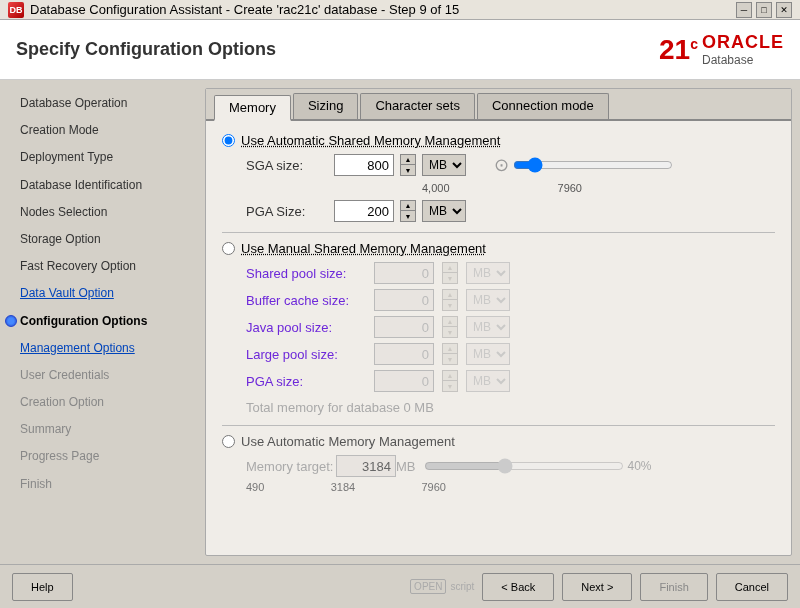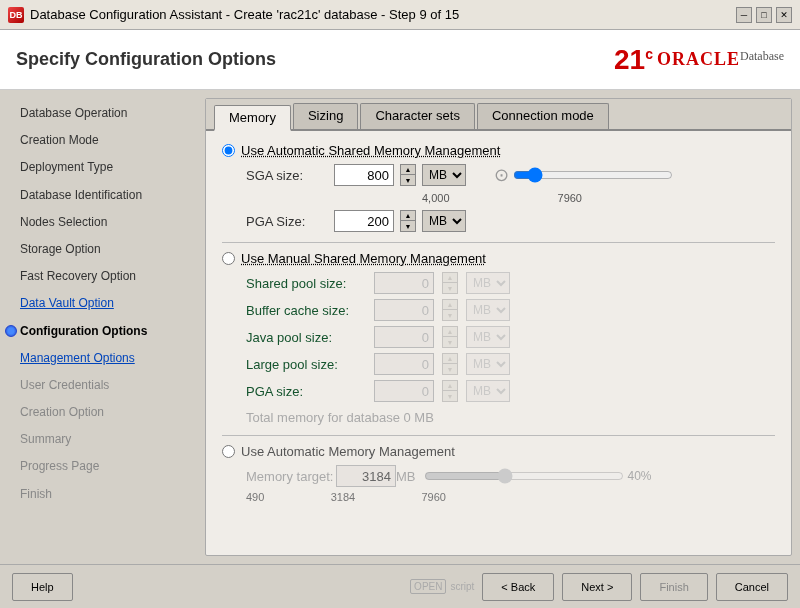--- a/index.html
+++ b/index.html
@@ -15,21 +15,21 @@
     }
 
     
     .title-bar {
       background: #e8e4dc;
       border-bottom: 1px solid #aaa;
       display: flex;
       align-items: center;
       justify-content: space-between;
       padding: 4px 8px;
-      height: 30px;
+      height: 20px;
     }
     .title-bar-left {
       display: flex;
       align-items: center;
       gap: 6px;
       font-size: 13px;
     }
     .title-bar-icon {
       width: 16px; height: 16px;
       background: linear-gradient(135deg, #e44, #a00);
@@ -71,21 +71,21 @@
     }
     .oracle-21c {
       font-size: 28px;
       font-weight: bold;
       color: #cc0000;
     }
     .oracle-21c sup {
       font-size: 14px;
     }
     .oracle-text {
-      display: flex; flex-direction: row; align-items: flex-start; font-family: Liberation Serif, serif;
+      display: flex; flex-direction: column; align-items: flex-start;
     }
     .oracle-brand {
       font-size: 18px;
       font-weight: bold;
       color: #cc0000;
       letter-spacing: 1px;
     }
     .oracle-db {
       font-size: 12px;
       color: #555;
@@ -269,21 +269,21 @@
       margin-left: 24px;
     }
     .disabled-row {
       display: flex;
       align-items: center;
       margin: 5px 0;
       gap: 8px;
     }
     .disabled-label {
       width: 120px;
-      color: #14532d;
+      color: #6d28d9;
       font-size: 13px;
     }
     .disabled-input {
       width: 60px;
       height: 22px;
       background: #e8e4e0;
       border: 1px solid #bbb;
       color: #bbb;
       padding: 2px 4px;
       font-size: 13px;

